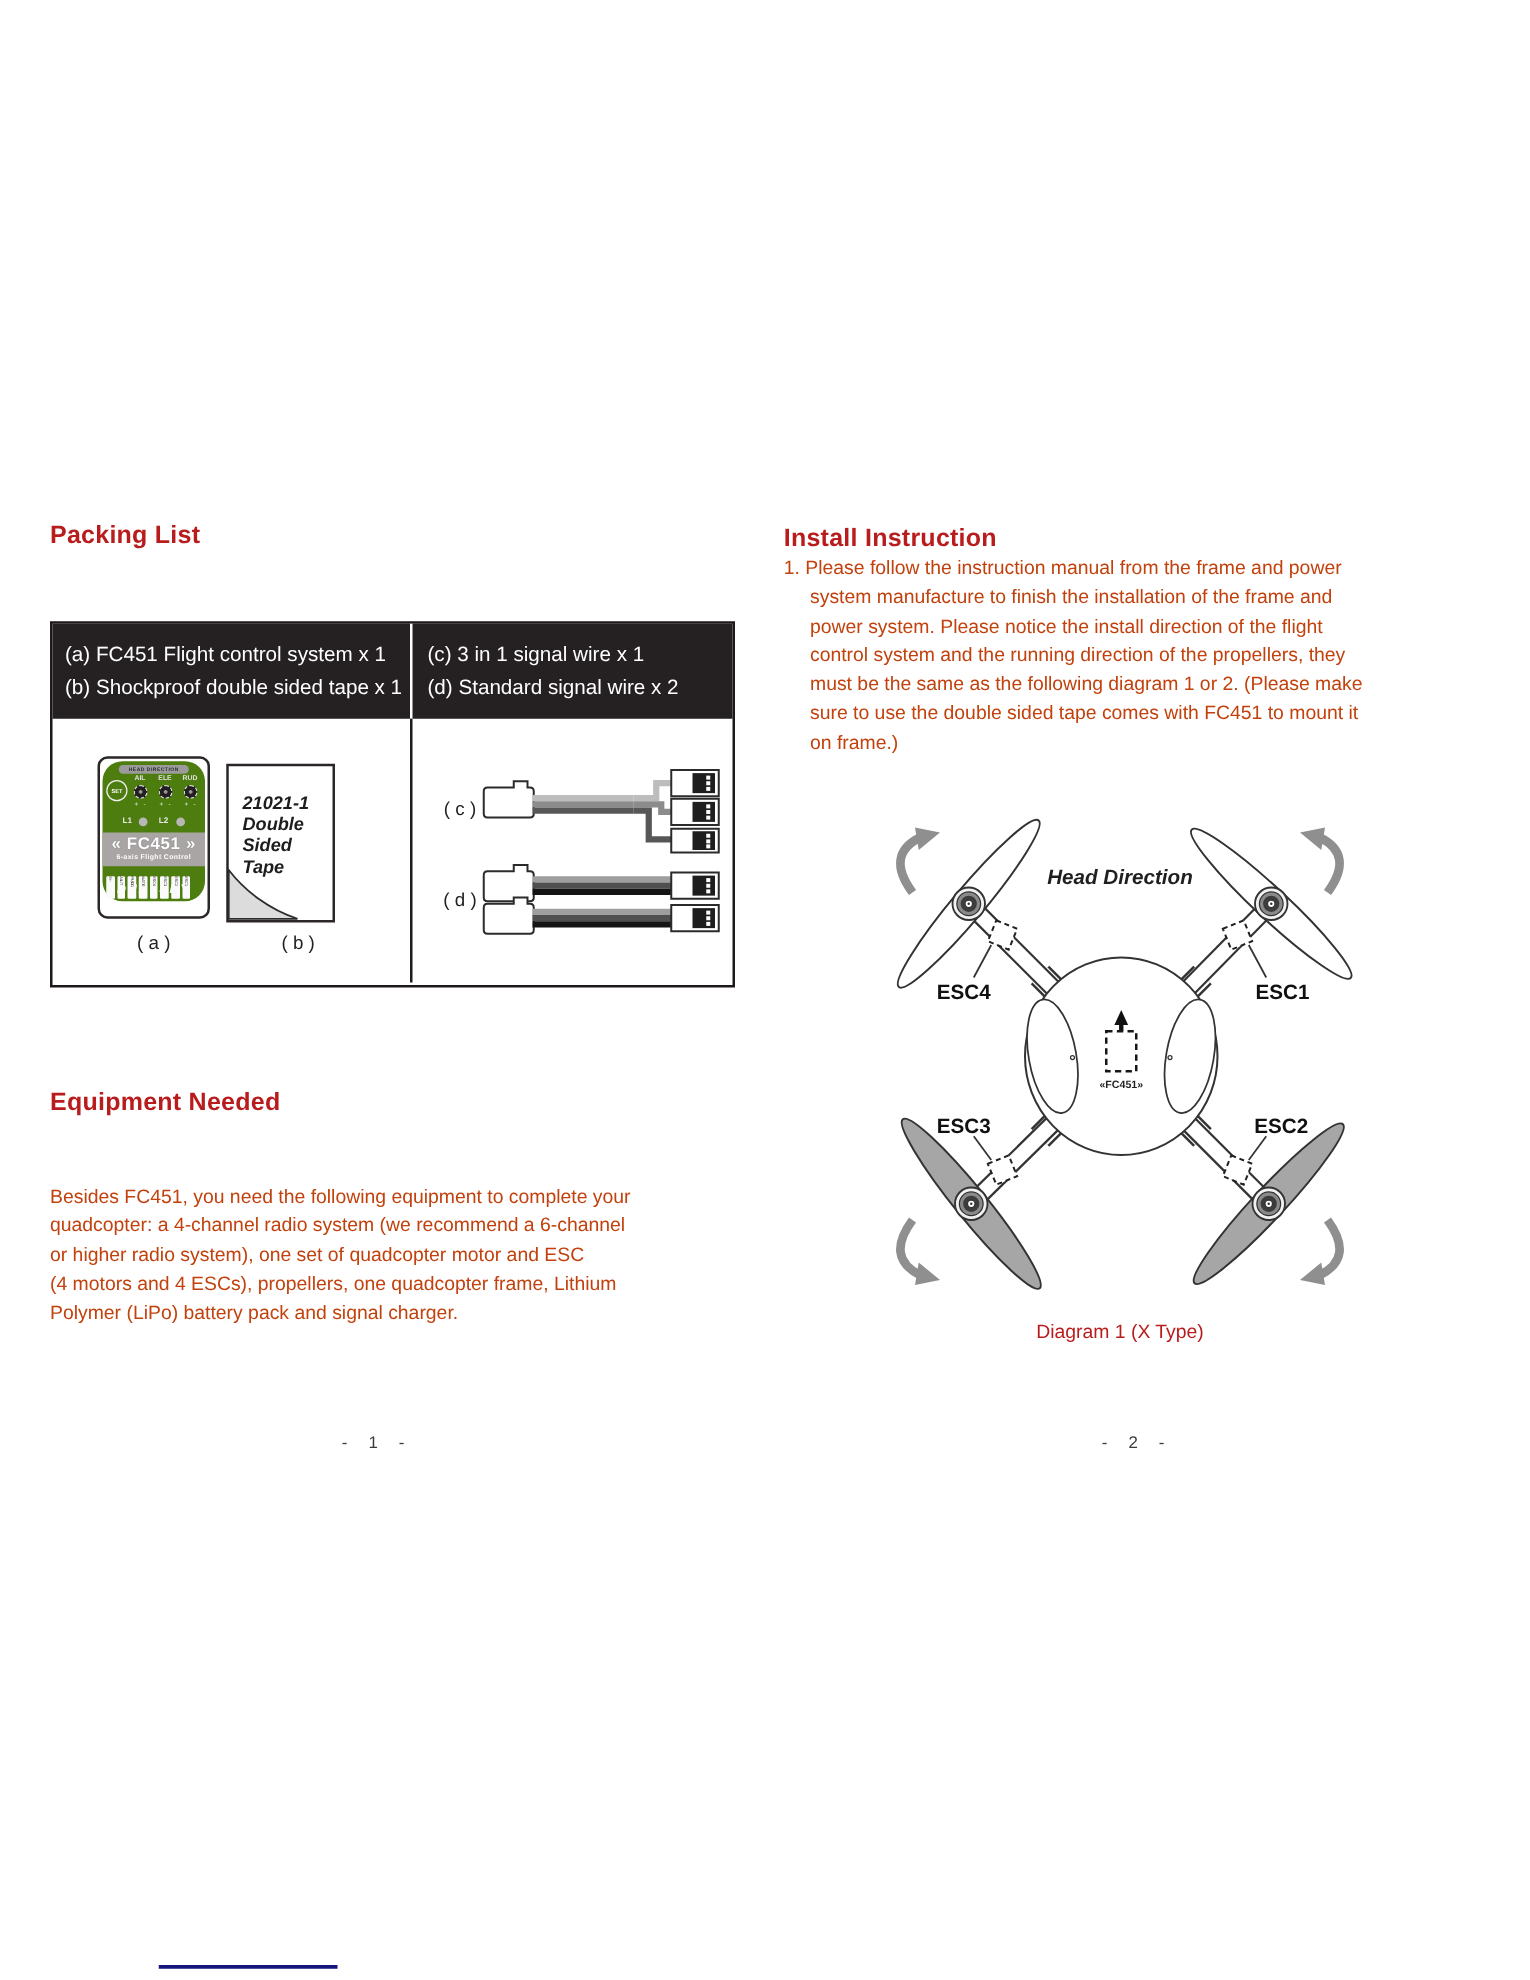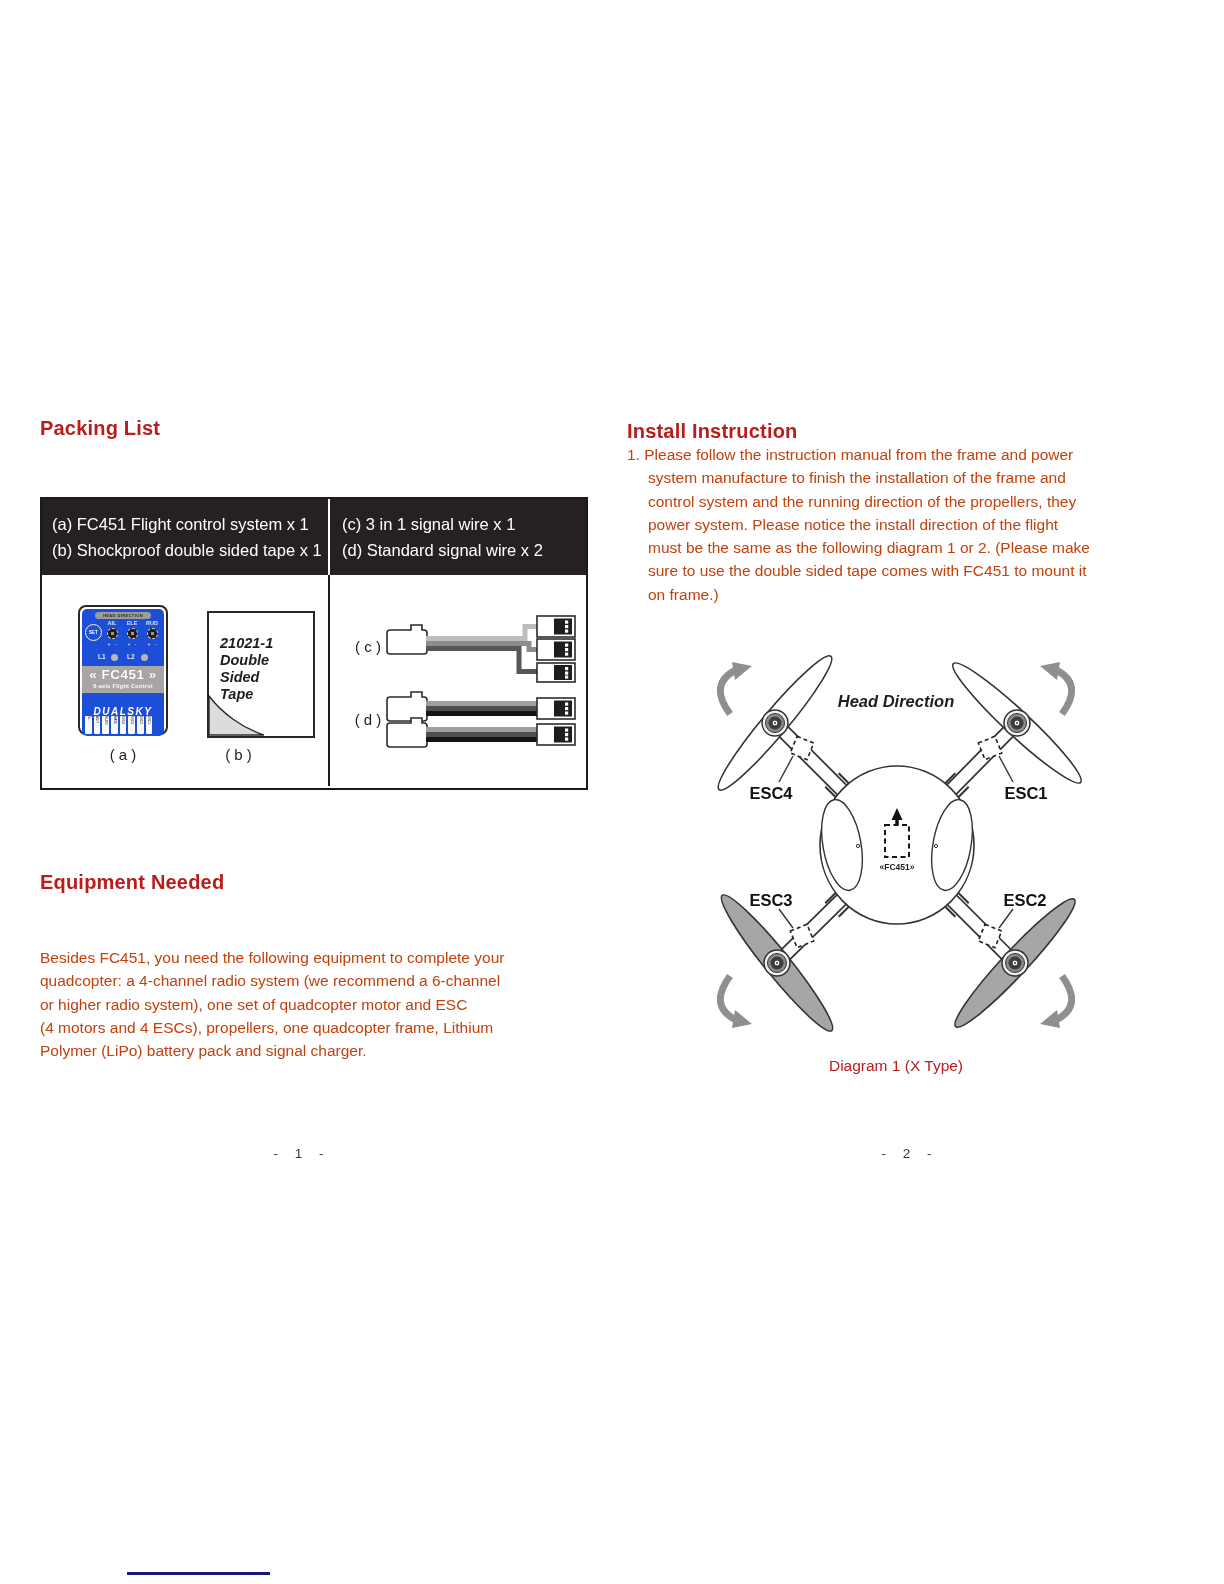--- a/index.html
+++ b/index.html
@@ -15,42 +15,42 @@
   .ptable{left:40px;top:497px;width:548px;height:293px;border:2.5px solid #1d191a;box-sizing:border-box;background:#fff;}
   .phead{position:absolute;left:0;top:0;width:100%;height:76px;background:#252122;}
   .phead-col{position:absolute;top:12px;color:#fff;font-size:16.5px;line-height:26px;white-space:nowrap;}
   .vdiv-w{position:absolute;left:286px;top:0;width:2px;height:76px;background:#fff;}
   .vdiv-b{position:absolute;left:286px;top:76px;width:2px;height:211px;background:#1d1d1d;}
   .cellcap{font-size:15px;color:#222;text-align:center;white-space:nowrap;}
 
   
   .fc-outer{left:78px;top:605px;width:90px;height:130px;border:2px solid #2b2627;border-radius:8px;
             background:#fff;box-sizing:border-box;padding:2px;}
-  .fc-face{position:relative;width:82px;height:127px;background:#1d4ed8;border-radius:5px;}
+  .fc-face{position:relative;width:82px;height:112px;background:#4d7c0f;border-radius:16px;}
   .fc-pill{position:absolute;left:13px;top:2.5px;width:56px;height:7.5px;background:#9b9b9b;border-radius:4px;
            font-size:4px;font-weight:700;color:#2b2b2b;text-align:center;line-height:7.5px;letter-spacing:.4px;}
   .fc-set{position:absolute;left:3px;top:15px;width:15px;height:15px;border:1.3px solid #f0f0f0;border-radius:50%;
           color:#fff;font-size:4.5px;font-weight:700;display:flex;align-items:center;justify-content:center;}
   .knob-lab{position:absolute;top:11px;width:16px;text-align:center;font-size:5.5px;font-weight:700;color:#e0e0e0;}
   .knob{position:absolute;top:19px;width:11px;height:11px;border:1.2px dashed #d9d9d9;border-radius:50%;
         background:radial-gradient(circle,#999 0,#999 1.5px,#221e1f 1.6px);box-sizing:border-box;}
   .pol{position:absolute;top:32px;width:16px;text-align:center;font-size:5px;color:#f0f0f0;word-spacing:3px;}
   .ledlab{position:absolute;top:44px;font-size:6.5px;font-weight:700;color:#e8e8e8;}
   .leddot{position:absolute;top:44.5px;width:7px;height:7px;border-radius:50%;background:#b7b7b7;}
   .fc-banner{position:absolute;left:0;top:57px;width:100%;height:27px;background:#a9a5a5;text-align:center;}
   .fc-model{font-size:13.5px;font-weight:700;color:#fff;line-height:18px;letter-spacing:.5px;text-shadow:0 0 1px #777;}
   .fc-sub{font-size:5.5px;font-weight:700;color:#fdfdfd;margin-top:-1px;letter-spacing:.3px;}
   .fc-brand{position:absolute;top:87px;width:100%;text-align:center;font-style:italic;font-weight:700;
             font-size:10px;color:#fff;letter-spacing:1.5px;margin-top:10px;}
   .fc-pins{position:absolute;bottom:2px;left:3px;display:flex;gap:2.2px;align-items:flex-end;}
   .fc-pin{width:6.5px;height:18px;background:#fafafa;border-radius:1px;font-size:3px;color:#111;
           writing-mode:vertical-rl;overflow:hidden;line-height:6.5px;}
 
   
-  .tape{left:207px;top:611px;width:108px;height:127px;border:2px solid #2b2627;box-sizing:border-box;background:#fff;}
+  .tape{left:181px;top:611px;width:87px;height:127px;border:2px solid #2b2627;box-sizing:border-box;background:#fff;}
   .tape-text{position:absolute;left:11px;top:22px;font-size:14.5px;font-weight:700;font-style:italic;
              line-height:17px;color:#1d1d1d;white-space:nowrap;}
 </style>
 </head>
 <body>
 
 <div class="sheet">
 
   <div class="abs h1" style="left:40px;top:417px;">Packing List</div>
 
@@ -181,22 +181,22 @@
     <div class="bodyline">(4 motors and 4 ESCs), propellers, one quadcopter frame, Lithium</div>
     <div class="bodyline">Polymer (LiPo) battery pack and signal charger.</div>
   </div>
 
   <div class="abs pagenum" style="left:240px;top:1146px;width:120px;">- 1 -</div>
 
   <div class="abs h1" style="left:627px;top:420px;">Install Instruction</div>
   <div class="abs" style="left:627px;top:443px;">
     <div class="bodyline">1. Please follow the instruction manual from the frame and power</div>
     <div class="bodyline indent">system manufacture to finish the installation of the frame and</div>
+    <div class="bodyline indent">power system. Please notice the install direction of the flight</div>
     <div class="bodyline indent">control system and the running direction of the propellers, they</div>
-    <div class="bodyline indent">power system. Please notice the install direction of the flight</div>
     <div class="bodyline indent">must be the same as the following diagram 1 or 2. (Please make</div>
     <div class="bodyline indent">sure to use the double sided tape comes with FC451 to mount it</div>
     <div class="bodyline indent">on frame.)</div>
   </div>
 
   <svg class="abs" style="left:672px;top:642px;" width="448" height="408" viewBox="0 0 448 408">
 
     <g stroke-linecap="butt">
       <line x1="179" y1="157" x2="160" y2="138" stroke="#333" stroke-width="21"></line>
         <line x1="179" y1="157" x2="160" y2="138" stroke="#fff" stroke-width="17"></line>

